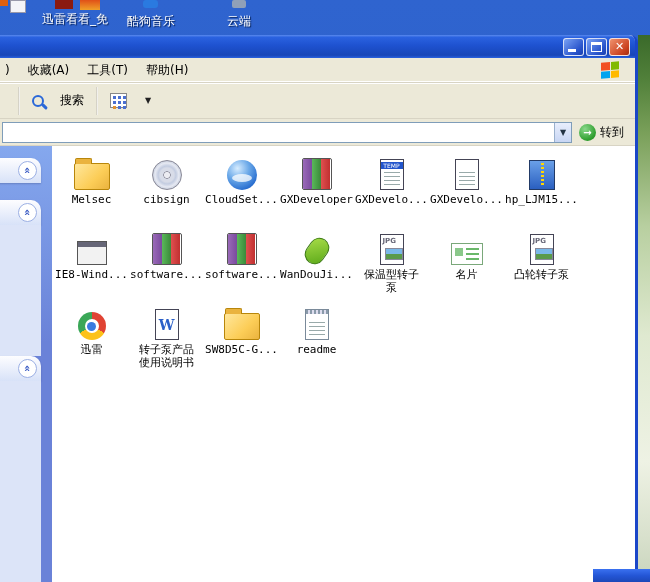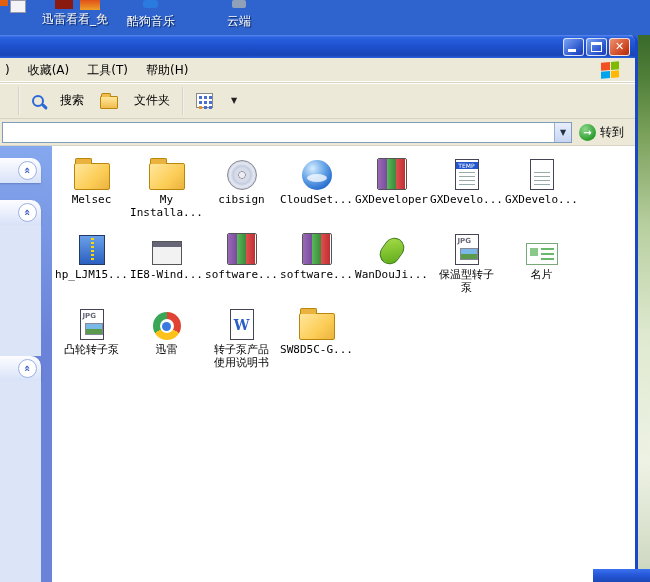--- a/index.html
+++ b/index.html
@@ -186,24 +186,20 @@
           <i class="q4"></i>
         </span>
     </div>
 
     <div class="toolbar">
       <span class="tsep"></span>
       <div class="tbtn">
         <span class="ic-search"></span>
         <span>搜索</span>
       </div>
-      <div class="tbtn">
-        <span class="ic-folder-sm"></span>
-        <span>文件夹</span>
-      </div>
       <span class="tsep"></span>
       <div class="tbtn">
         <span class="ic-views"></span>
         <span class="dd-arrow">▼</span>
       </div>
     </div>
 
     <div class="addressrow">
       <div class="combo">
         <div class="combo-arrow">
@@ -241,27 +237,20 @@
       <div class="content">
         <div class="filegrid">
 
             <div class="fitem">
               <div class="fi">
                 <div class="icshape ic-folder"><i></i></div>
               </div>
               <div class="flabel">Melsec</div>
             </div>
 
-            <div class="fitem">
-              <div class="fi">
-                <div class="icshape ic-folder"><i></i></div>
-              </div>
-              <div class="flabel">My
-Installa...</div>
-            </div>
 
             <div class="fitem">
               <div class="fi">
                 <div class="icshape ic-cd"><i></i></div>
               </div>
               <div class="flabel">cibsign</div>
             </div>
 
             <div class="fitem">
               <div class="fi">
@@ -369,20 +358,26 @@
 使用说明书</div>
             </div>
 
             <div class="fitem">
               <div class="fi">
                 <div class="icshape ic-folder"><i></i></div>
               </div>
               <div class="flabel">SW8D5C-G...</div>
             </div>
 
+            <div class="fitem">
+              <div class="fi">
+                <div class="icshape ic-notepad"><i></i></div>
+              </div>
+              <div class="flabel">readme</div>
+            </div>
           </div>
       </div>
 
     </div>
   </div>
 
   <div class="desktop-right"></div>
 
   <div class="taskbar-frag"></div>
 

